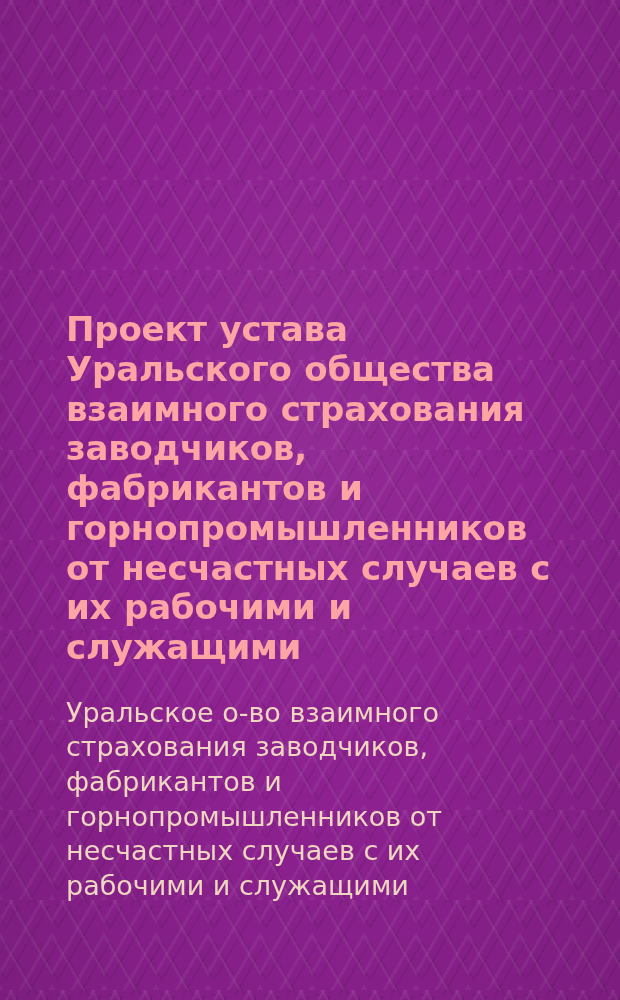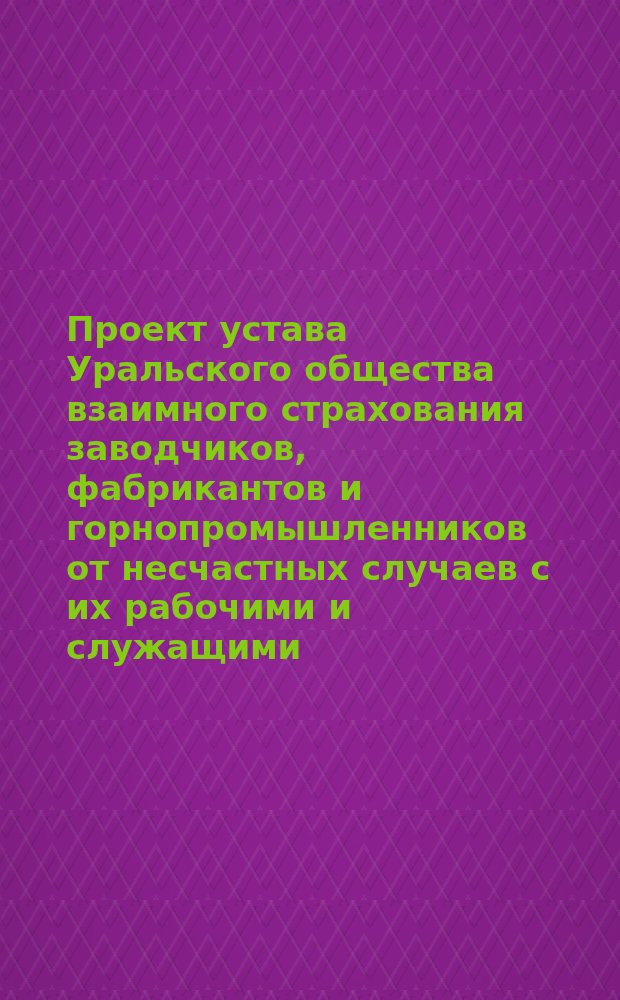--- a/index.html
+++ b/index.html
@@ -74,21 +74,21 @@
     display: flex;
     flex-direction: column;
     justify-content: flex-start;
   }
 
   .title-block {
     margin-top: 310px;
   }
 
   .title {
-    color: #84cc16;
+    color: #fca5a5;
     font-family: "DejaVu Sans", sans-serif;
     font-weight: bold;
     font-size: 34px;
     line-height: 1.17;
     letter-spacing: -0.2px;
     margin: 0;
     text-align: left;
     word-spacing: 1px;
   }
 
@@ -111,14 +111,17 @@
 
 <div class="cover">
   <div class="texture"></div>
   <div class="vignette"></div>
 
   <div class="content">
     <div class="title-block">
       <h1 class="title">Проект устава Уральского общества взаимного страхования заводчиков, фабрикантов и горнопромышленников от несчастных случаев с их рабочими и служащими</h1>
     </div>
 
+    <div class="subtitle-block">
+      <p class="subtitle">Уральское о-во взаимного страхования заводчиков, фабрикантов и горнопромышленников от несчастных случаев с их рабочими и служащими</p>
+    </div>
   </div>
 </div>
 
 </body></html>

